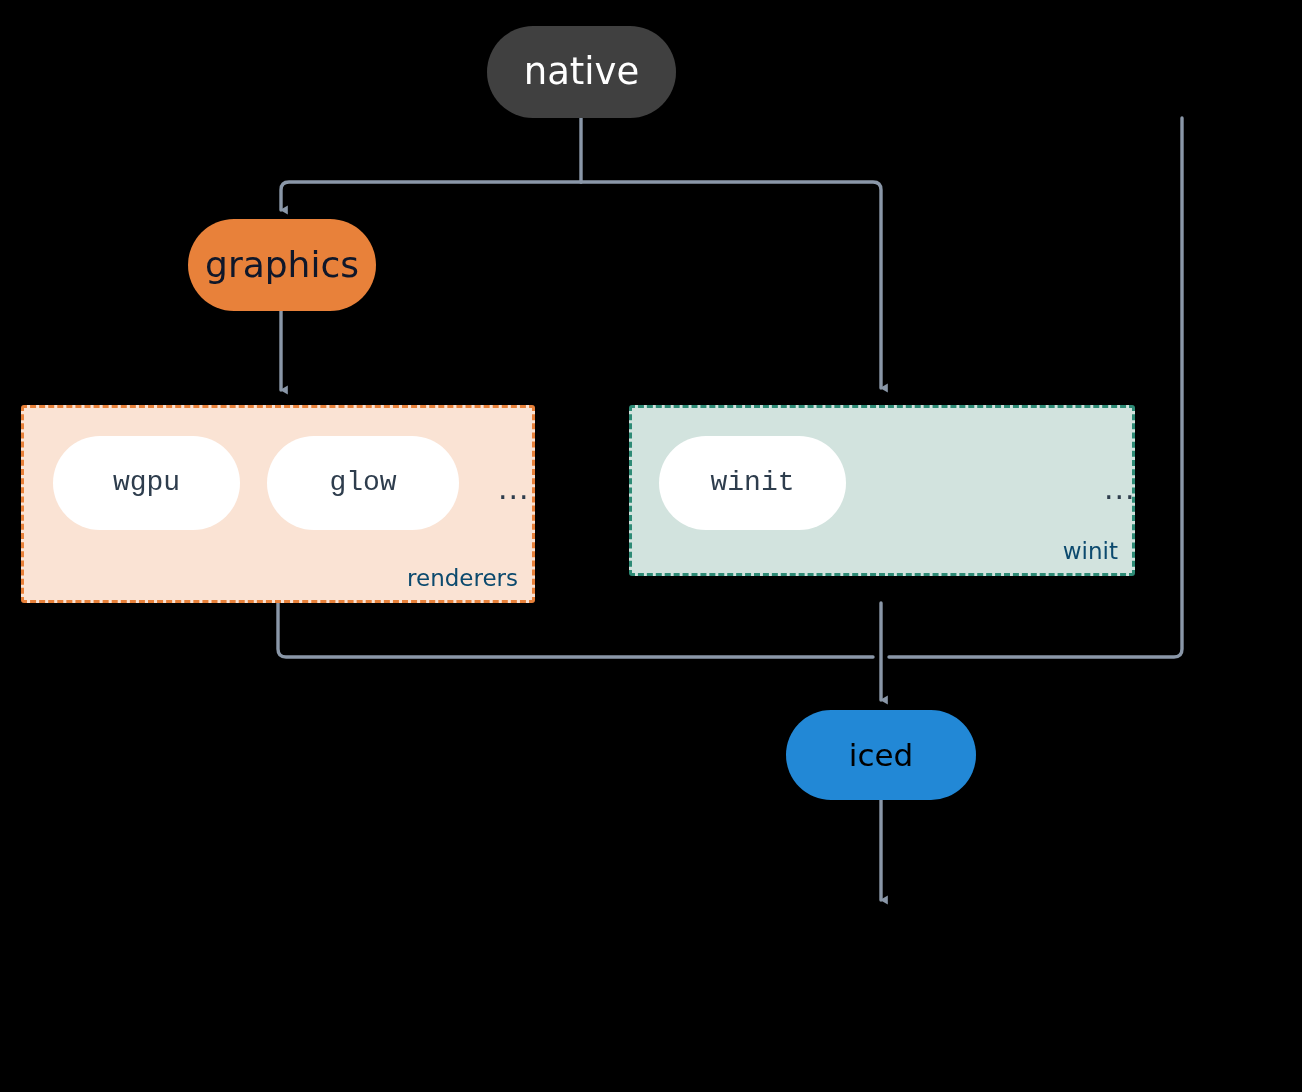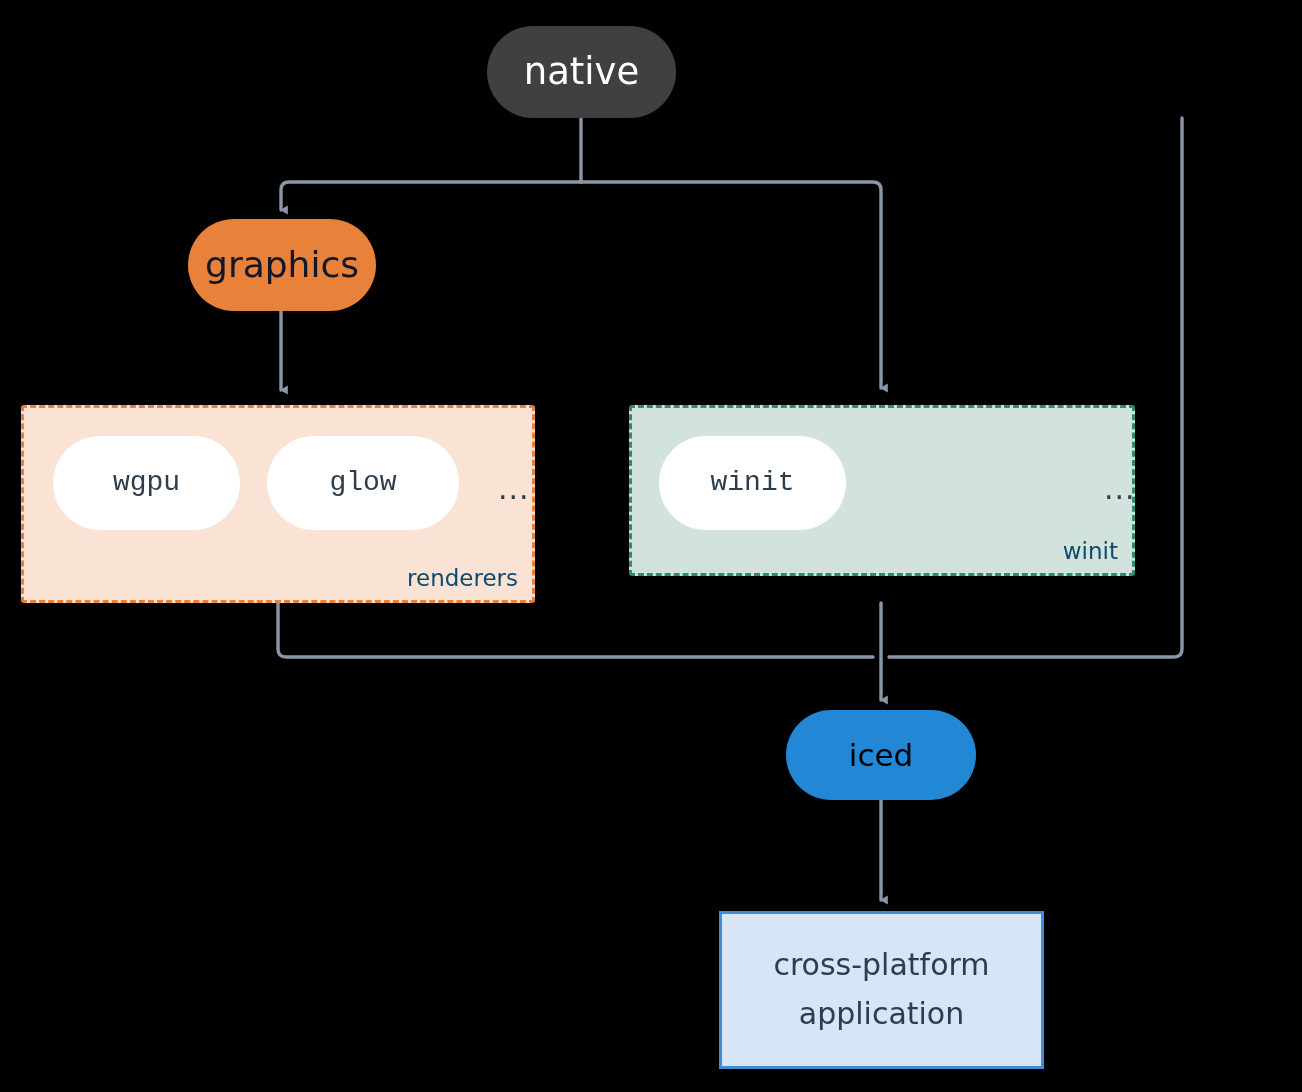--- a/index.html
+++ b/index.html
@@ -151,16 +151,14 @@
   </div>
 
   <div class="group group-shells" style="left:629px; top:405px; width:506px; height:171px;">
     <div class="pill pill-white" style="left:27px; top:28px; width:187px; height:94px;">winit</div>
     <div class="ellipsis" style="left:472px; top:63px;">...</div>
     <div class="group-label">winit</div>
   </div>
 
   <div class="pill pill-iced" style="left:786px; top:710px; width:190px; height:90px;">iced</div>
 
-  <div class="rect-node" style="left:719px; top:911px; width:325px; height:158px;">cross-platform
-application</div>
 
 </div>
 
 </body></html>

